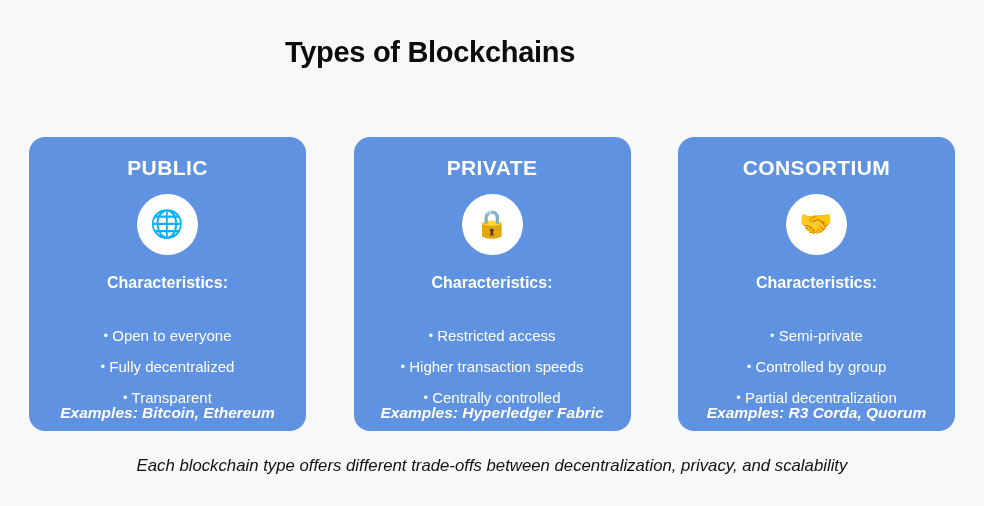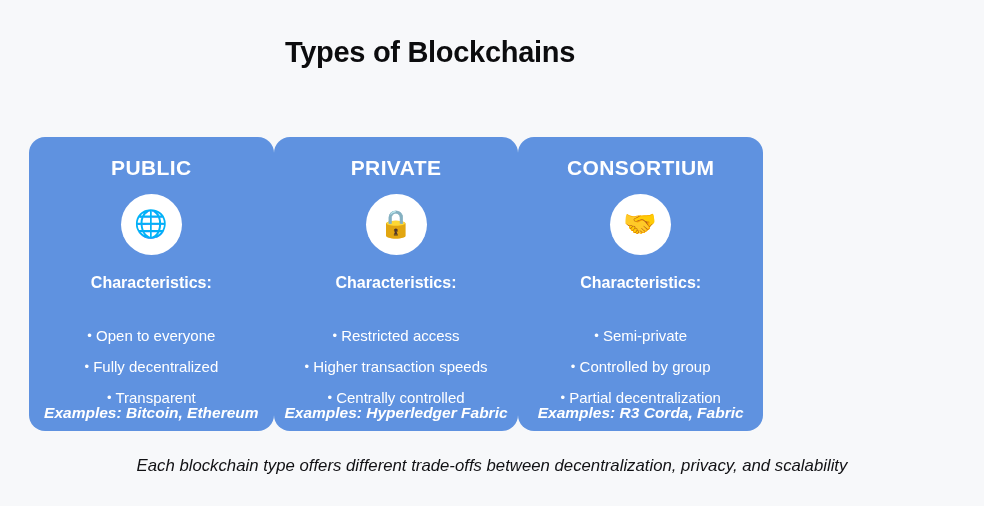--- a/index.html
+++ b/index.html
@@ -28,21 +28,21 @@
     font-weight: bold;
     letter-spacing: -0.3px;
     color: #0c0c0e;
   }
 
   
   .cards {
     position: absolute;
     top: 137px;
     left: 29px;
-    width: 734px;
+    width: 926px;
     height: 294px;
     display: flex;
     justify-content: space-between;
   }
 
   .card {
     width: 277px;
     height: 294px;
     background: #5f92e0;
     border-radius: 16px;
@@ -173,18 +173,18 @@
     <div class="card-title">CONSORTIUM</div>
     <div class="icon-circle">
       <span class="icon-glyph">🤝</span>
     </div>
     <div class="char-heading">Characteristics:</div>
     <ul class="char-list">
       <li><span class="bullet-dot">•</span> <span>Semi-private</span></li>
       <li><span class="bullet-dot">•</span> <span>Controlled by group</span></li>
       <li><span class="bullet-dot">•</span> <span>Partial decentralization</span></li>
     </ul>
-    <div class="examples">Examples: R3 Corda, Fabric</div>
+    <div class="examples">Examples: R3 Corda, Quorum</div>
   </div>
 
 </div>
 
 <div class="footer-caption">Each blockchain type offers different trade-offs between decentralization, privacy, and scalability</div>
 
 </body></html>

